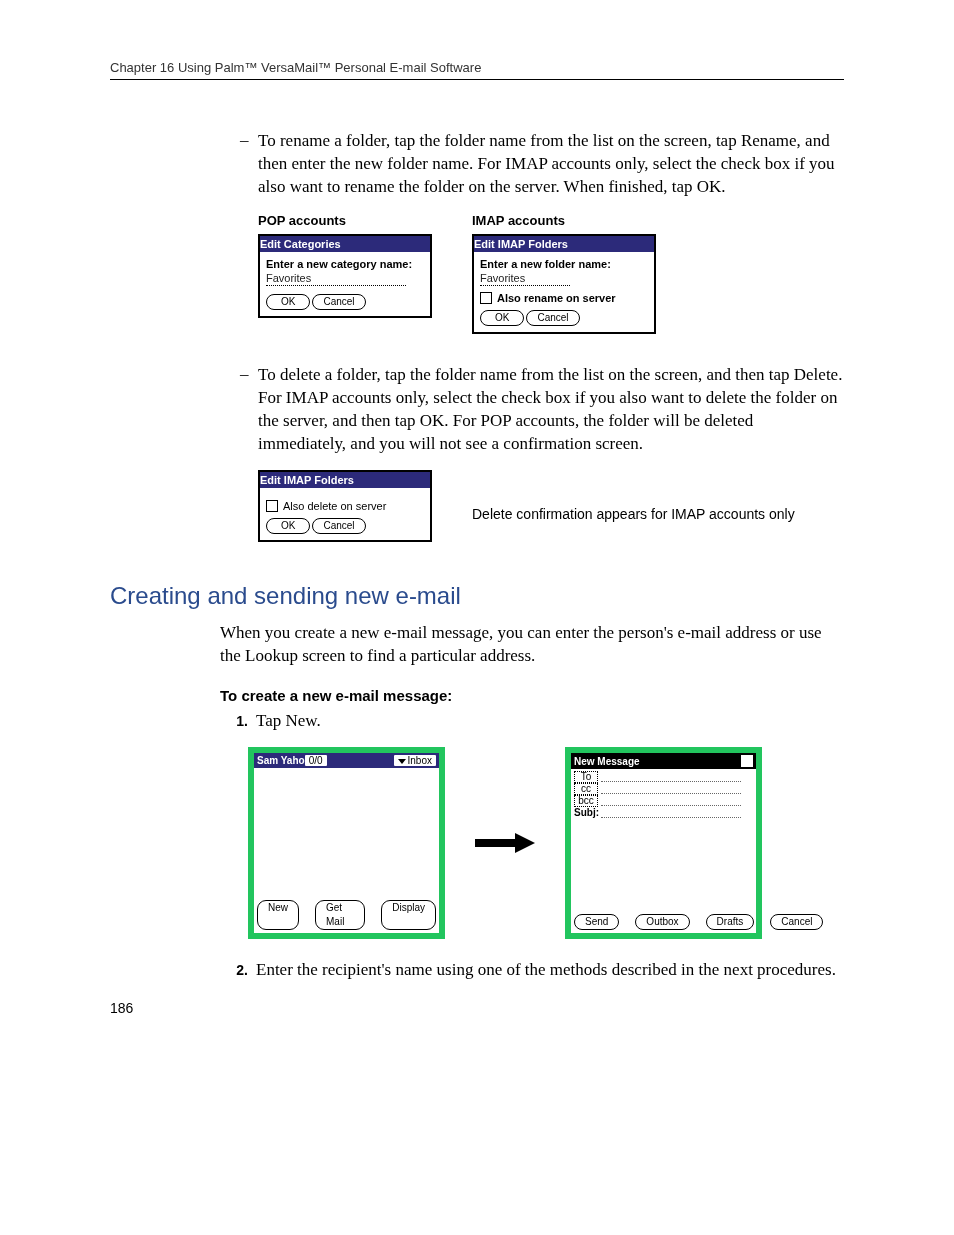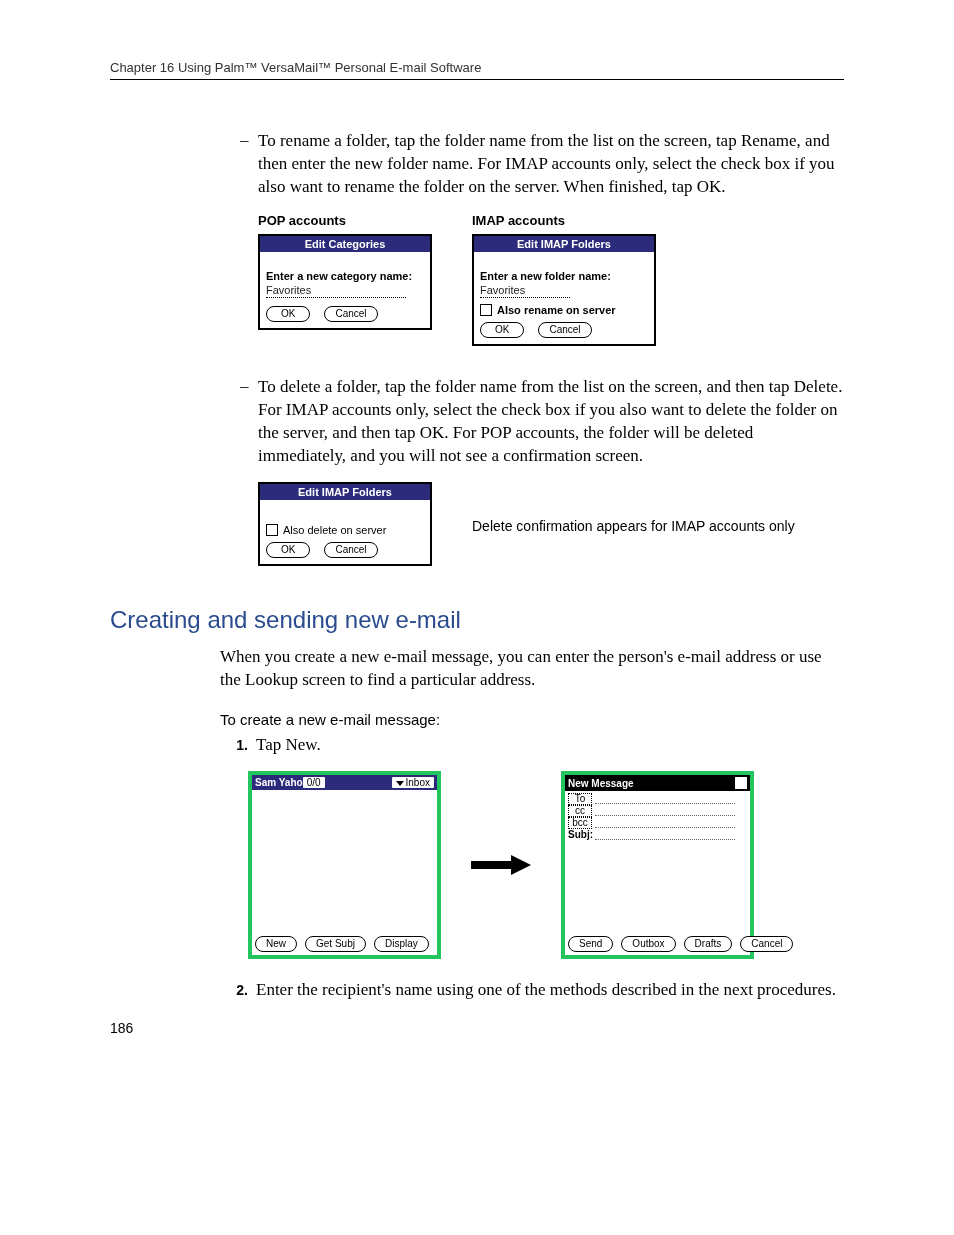--- a/index.html
+++ b/index.html
@@ -57,26 +57,26 @@
   .palm-dialog {
     border: 2px solid #000;
     background: #fff;
     font-family: Arial, Helvetica, sans-serif;
     font-size: 11px;
   }
   .palm-title {
     background: #2c2a7a;
     color: #fff;
     font-weight: bold;
-    text-align: center;
+    text-align: left;
     padding: 2px 0;
     font-size: 11px;
   }
   .palm-body {
-    padding: 18px 6px 6px 6px;
+    padding: 6px 6px 6px 6px;
   }
   .palm-label {
     font-weight: bold;
     font-size: 11px;
     margin-bottom: 2px;
   }
   .palm-input {
     color: #222;
     font-size: 11px;
     border-bottom: 1px dotted #000;
@@ -93,21 +93,21 @@
     font-weight: bold;
     font-size: 11px;
   }
   .palm-checkbox {
     width: 10px;
     height: 10px;
     border: 1px solid #000;
   }
   .palm-btn-row {
     display: flex;
-    gap: 14px;
+    gap: 2px;
     margin-top: 4px;
   }
   .palm-btn {
     border: 1px solid #000;
     border-radius: 9px;
     padding: 0px 10px;
     font-size: 10px;
     line-height: 14px;
     background: #fff;
   }
@@ -135,21 +135,21 @@
   .section-para {
     margin-left: 110px;
     font-size: 17px;
     line-height: 1.35;
     margin-bottom: 20px;
   }
   .sub-heading {
     margin-left: 110px;
     font-family: Arial, Helvetica, sans-serif;
     font-size: 15px;
-    font-weight: normal;
+    font-weight: bold;
     margin-bottom: 6px;
     font-stretch: condensed;
   }
   .step-row {
     margin-left: 110px;
     display: flex;
     font-size: 17px;
     line-height: 1.35;
     margin-bottom: 14px;
   }
@@ -164,21 +164,21 @@
     padding-top: 2px;
   }
   .screens-row {
     margin-left: 138px;
     display: flex;
     align-items: center;
     gap: 30px;
     margin-bottom: 20px;
   }
   .palm-screen {
-    border: 4px solid #22c55e;
+    border: 6px solid #22c55e;
     width: 185px;
     height: 180px;
     background: #fff;
     font-family: Arial, Helvetica, sans-serif;
     font-size: 10px;
     display: flex;
     flex-direction: column;
   }
   .inbox-topbar {
     background: #2c2a7a;
@@ -193,21 +193,21 @@
   .inbox-topbar .white-pill {
     background: #fff;
     color: #000;
     padding: 0 4px;
     font-weight: normal;
     border-radius: 1px;
   }
   .inbox-body { flex: 1; }
   .inbox-bottombar {
     display: flex;
-    gap: 8px;
+    gap: 16px;
     padding: 3px;
   }
   .arrow-between {
     display: flex;
     align-items: center;
   }
   .arrow-shape {
     width: 0; height: 0;
     border-left: 20px solid #000;
     border-top: 10px solid transparent;
@@ -363,21 +363,21 @@
     <div class="palm-screen">
       <div class="inbox-topbar">
         <span>Sam Yaho</span>
         <span class="white-pill">0/0</span>
         <span style="flex:1"></span>
         <span class="white-pill"><span class="tri-down"></span><span>Inbox</span></span>
       </div>
       <div class="inbox-body"></div>
       <div class="inbox-bottombar">
         <div class="palm-btn">New</div>
-        <div class="palm-btn">Get Subj</div>
+        <div class="palm-btn">Get Mail</div>
         <div class="palm-btn">Display</div>
       </div>
     </div>
 
     <div class="arrow-between">
       <div class="arrow-tail"></div>
         <div class="arrow-shape"></div>
     </div>
 
     <div class="palm-screen">

